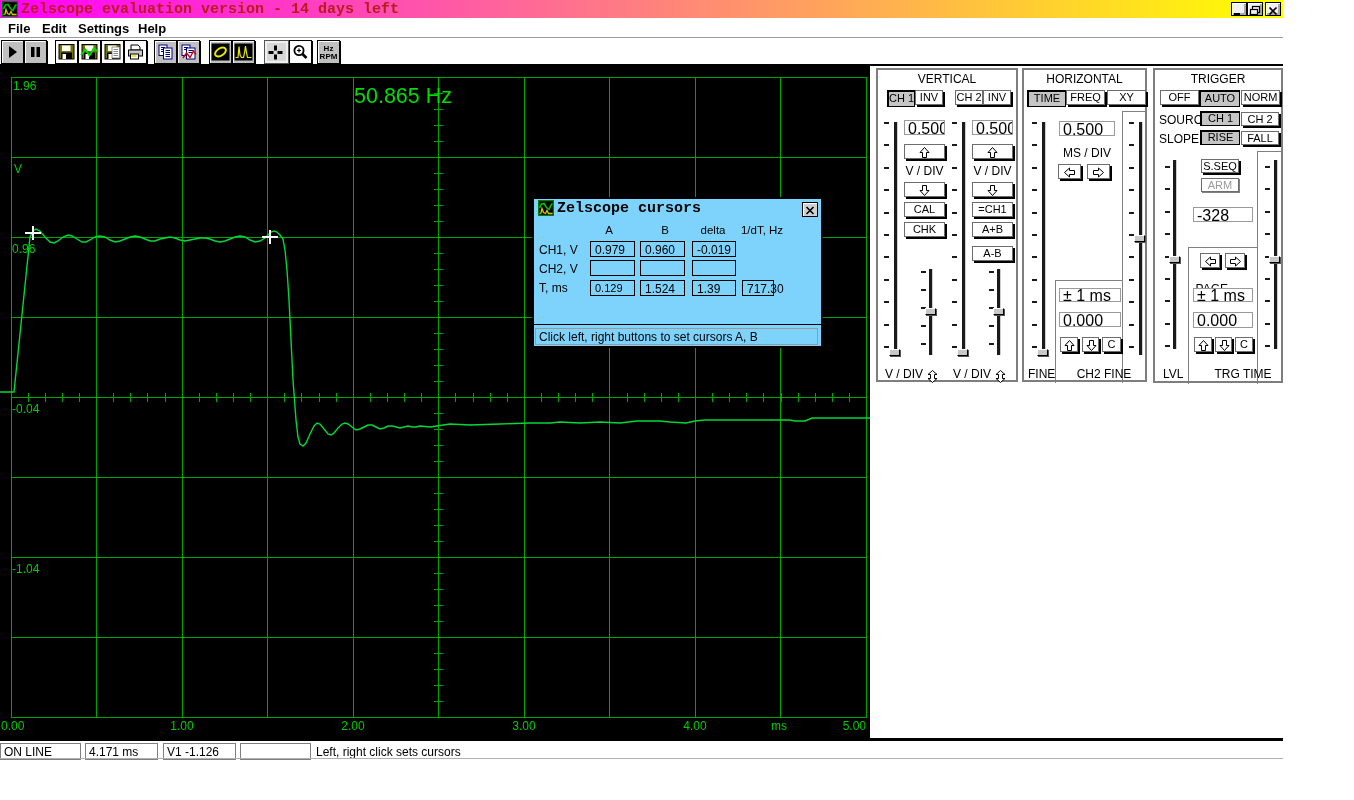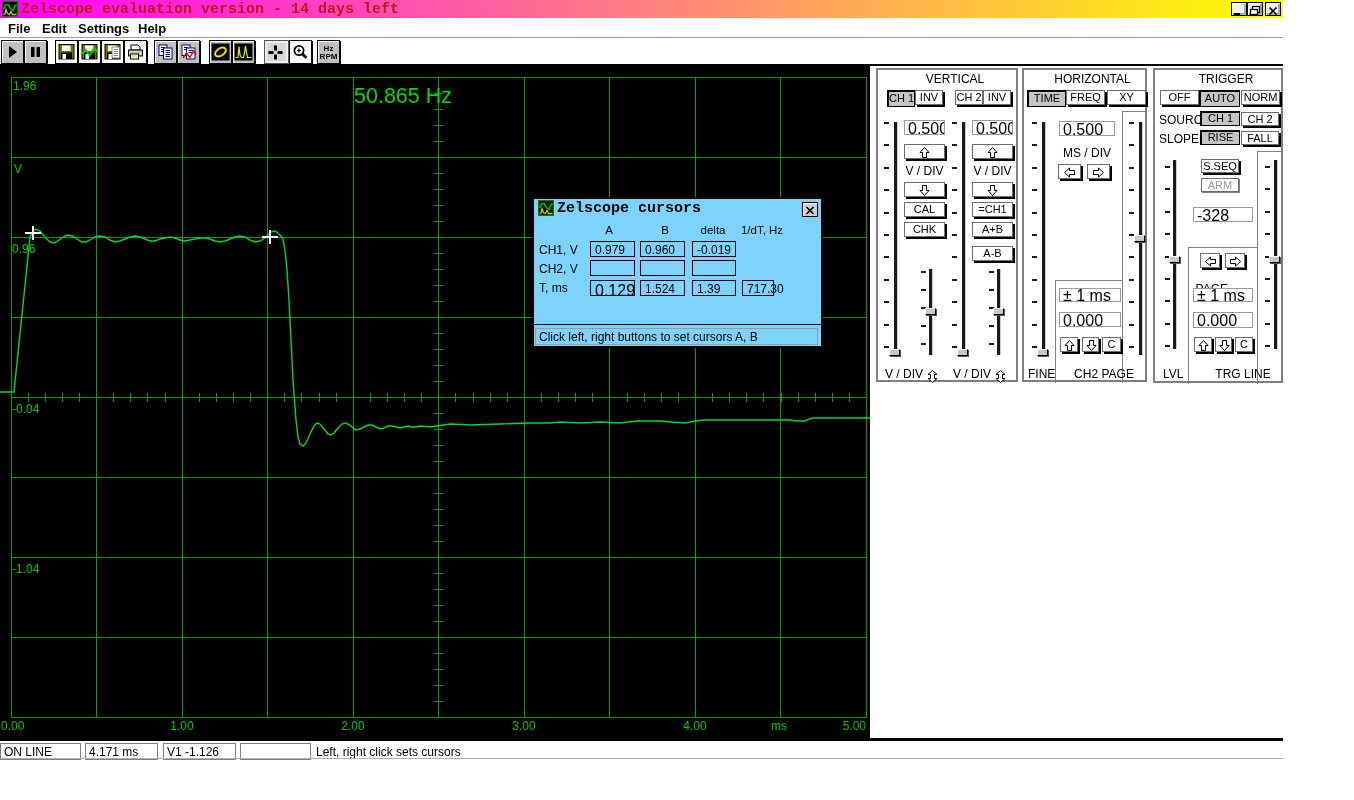--- a/index.html
+++ b/index.html
@@ -16,21 +16,21 @@
 
 #toolbar{left:0;top:38px;width:1283px;height:24px;background:#fff;}
 .tb{position:absolute;top:2px;height:22px;width:21px;background:#c0c0c0;border:1px solid #000;box-shadow:1px 1px 0 #000,inset 1px 1px 0 #fff;}
 .tb svg{position:absolute;left:1px;top:2px;}
 #blackstrip{left:0;top:64px;width:1283px;height:3px;background:#000;}
 
 .sbox{top:743px;height:17px;background:#fff;border:1px solid #808080;box-sizing:border-box;font-size:12px;color:#000;padding:1px 0 0 3px;white-space:nowrap;overflow:hidden;}
 #winbottom{left:0;top:758px;width:1283px;height:1px;background:#b0b0b0;}
 
 .panel{border:2px solid #7e7e7e;background:#fff;box-sizing:border-box;}
-.ptitle{position:absolute;font-size:12px;color:#000;width:100%;text-align:center;top:2px;padding-left:8px;}
+.ptitle{position:absolute;font-size:12px;color:#000;width:100%;text-align:center;top:2px;}
 .lbl{position:absolute;font-size:12px;color:#000;white-space:nowrap;}
 .btn{position:absolute;background:#fff;border:1px solid #6d6d6d;box-shadow:2px 2px 0 #000;box-sizing:border-box;font-size:11px;color:#000;text-align:center;overflow:hidden;white-space:nowrap;}
 .btn.pr{background:#c5c5c5;border:2px solid #000;border-right-width:1px;border-bottom-width:1px;box-shadow:none;}
 .btn.dis{color:#9a9a9a;box-shadow:1px 1px 0 #808080;}
 .fld{position:absolute;background:#fff;border:1px solid #9a9a9a;box-sizing:border-box;font-size:16px;color:#000;padding-left:3px;overflow:hidden;white-space:nowrap;}
 .groove{position:absolute;width:3px;background:#1a1a1a;box-shadow:1px 0 0 #cfcfcf;}
 .ticks{position:absolute;width:5px;}
 .thumb{position:absolute;width:11px;height:7px;background:#c8c8c8;border:1px solid #000;border-top-color:#fff;border-left-color:#fff;box-sizing:border-box;box-shadow:1px 1px 0 #555;}
 </style>
 </head>
@@ -251,21 +251,21 @@
       <div class="fld" style="left:35px;top:218px;width:62px;height:14px;line-height:14px;">± 1 ms</div>
       <div class="fld" style="left:35px;top:242px;width:62px;height:15px;line-height:15px;">0.000</div>
       <div class="btn " style="left:36px;top:267px;width:18px;height:15px;line-height:13px;"><svg width="12" height="12" viewBox="0 0 12 12" style="vertical-align:middle;">
           <path d="M6.5 1.5 L11 6.5 H8.5 V11.5 H4.5 V6.5 H2 Z" fill="#fff" stroke="#000" stroke-width="1"></path>
         </svg></div>
       <div class="btn " style="left:58px;top:267px;width:17px;height:15px;line-height:13px;"><svg width="12" height="12" viewBox="0 0 12 12" style="vertical-align:middle;">
           <path d="M6.5 11.5 L11 6.5 H8.5 V1.5 H4.5 V6.5 H2 Z" fill="#fff" stroke="#000" stroke-width="1"></path>
         </svg></div>
       <div class="btn " style="left:78px;top:267px;width:19px;height:15px;line-height:13px;">C</div>
       <div class="lbl" style="left:4px;top:297px;">FINE</div>
-      <div class="lbl" style="left:40px;top:297px;width:80px;text-align:center;">CH2 PAGE</div>
+      <div class="lbl" style="left:40px;top:297px;width:80px;text-align:center;">CH2 FINE</div>
     </div>
   <div id="ptrig" class="abs panel" style="left:1153px;top:68px;width:130px;height:315px;">
       <div class="ptitle">TRIGGER</div>
       <div class="btn " style="left:5px;top:20px;width:39px;height:15px;line-height:13px;">OFF</div>
       <div class="btn pr" style="left:44px;top:20px;width:41px;height:17px;line-height:12px;">AUTO</div>
       <div class="btn " style="left:86px;top:20px;width:39px;height:15px;line-height:13px;">NORM</div>
       <div class="lbl" style="left:4px;top:43px;">SOURCE</div>
       <div class="btn pr" style="left:45px;top:41px;width:40px;height:15px;line-height:10px;">CH 1</div>
       <div class="btn " style="left:86px;top:42px;width:38px;height:14px;line-height:12px;">CH 2</div>
       <div class="lbl" style="left:4px;top:62px;">SLOPE</div>
@@ -292,21 +292,21 @@
       <div class="fld" style="left:38px;top:218px;width:60px;height:14px;line-height:14px;">± 1 ms</div>
       <div class="fld" style="left:38px;top:242px;width:60px;height:16px;line-height:16px;">0.000</div>
       <div class="btn " style="left:39px;top:267px;width:18px;height:15px;line-height:13px;"><svg width="12" height="12" viewBox="0 0 12 12" style="vertical-align:middle;">
           <path d="M6.5 1.5 L11 6.5 H8.5 V11.5 H4.5 V6.5 H2 Z" fill="#fff" stroke="#000" stroke-width="1"></path>
         </svg></div>
       <div class="btn " style="left:60px;top:267px;width:17px;height:15px;line-height:13px;"><svg width="12" height="12" viewBox="0 0 12 12" style="vertical-align:middle;">
           <path d="M6.5 11.5 L11 6.5 H8.5 V1.5 H4.5 V6.5 H2 Z" fill="#fff" stroke="#000" stroke-width="1"></path>
         </svg></div>
       <div class="btn " style="left:80px;top:267px;width:18px;height:15px;line-height:13px;">C</div>
       <div class="lbl" style="left:8px;top:297px;">LVL</div>
-      <div class="lbl" style="left:50px;top:297px;width:76px;text-align:center;">TRG LINE</div>
+      <div class="lbl" style="left:50px;top:297px;width:76px;text-align:center;">TRG TIME</div>
     </div>
   <div id="dialog" class="abs" style="left:532px;top:197px;width:291px;height:151px;background:#7dd3fc;border:2px solid #000;box-sizing:border-box;">
       <div class="abs" style="left:4px;top:1px;"><svg width="16" height="16" viewBox="0 0 16 16">
           <rect x="0" y="0" width="16" height="16" fill="#000"></rect>
           <rect x="0.5" y="0.5" width="15" height="15" fill="none" stroke="#007e00" stroke-width="1.5"></rect>
           <polyline points="1.5,8 3.5,4 6,3.5 8.5,7.5 11,9.5 13,5 14.5,3.5" fill="none" stroke="#00c000" stroke-width="1.6"></polyline>
           <polyline points="1.5,13.5 3,13 4,8.5 5.5,12.5 7.5,13.5 9,10.5 10.5,13.5 14.5,13.5" fill="none" stroke="#d8c800" stroke-width="1.3"></polyline>
         </svg></div>
       <div class="abs" style="left:23px;top:1px;font-family:'Liberation Mono',monospace;font-weight:bold;font-size:15px;color:#000;white-space:pre;">Zelscope cursors</div>
       <div class="abs" style="left:268px;top:3px;width:16px;height:15px;background:#d0d0d0;border:1px solid #000;box-sizing:border-box;box-shadow:inset 1px 1px 0 #fff;"><svg width="14" height="13">
@@ -318,21 +318,21 @@
       <div class="lbl" style="left:188px;top:25px;width:80px;text-align:center;font-size:11.5px;">1/dT, Hz</div>
       <div class="lbl" style="left:5px;top:44px;">CH1, V</div>
       <div class="lbl" style="left:5px;top:63px;">CH2, V</div>
       <div class="lbl" style="left:5px;top:82px;">T, ms</div>
       <div class="abs" style="left:56px;top:42px;width:45px;height:16px;border:1px solid #000;box-sizing:border-box;font-size:12px;padding:1px 0 0 4px;">0.979</div>
       <div class="abs" style="left:106px;top:42px;width:45px;height:16px;border:1px solid #000;box-sizing:border-box;font-size:12px;padding:1px 0 0 4px;">0.960</div>
       <div class="abs" style="left:158px;top:42px;width:44px;height:16px;border:1px solid #000;box-sizing:border-box;font-size:12px;padding:1px 0 0 4px;">-0.019</div>
       <div class="abs" style="left:56px;top:61px;width:45px;height:16px;border:1px solid #000;box-sizing:border-box;font-size:12px;padding:1px 0 0 4px;"></div>
       <div class="abs" style="left:106px;top:61px;width:45px;height:16px;border:1px solid #000;box-sizing:border-box;font-size:12px;padding:1px 0 0 4px;"></div>
       <div class="abs" style="left:158px;top:61px;width:44px;height:16px;border:1px solid #000;box-sizing:border-box;font-size:12px;padding:1px 0 0 4px;"></div>
-      <div class="abs" style="left:56px;top:81px;width:45px;height:16px;border:1px solid #000;box-sizing:border-box;font-size:16px;padding:1px 0 0 4px;">0.129</div>
+      <div class="abs" style="left:56px;top:81px;width:45px;height:16px;border:1px solid #000;box-sizing:border-box;font-size:11px;padding:1px 0 0 4px;">0.129</div>
       <div class="abs" style="left:106px;top:81px;width:45px;height:16px;border:1px solid #000;box-sizing:border-box;font-size:12px;padding:1px 0 0 4px;">1.524</div>
       <div class="abs" style="left:158px;top:81px;width:44px;height:16px;border:1px solid #000;box-sizing:border-box;font-size:12px;padding:1px 0 0 4px;">1.39</div>
       <div class="abs" style="left:208px;top:81px;width:32px;height:16px;border:1px solid #000;box-sizing:border-box;font-size:12px;padding:1px 0 0 4px;">717.30</div>
       <div class="abs" style="left:0px;top:125px;width:287px;height:1px;background:#000;"></div>
       <div class="abs" style="left:1px;top:129px;width:283px;height:17px;border:1px solid #9a9a9a;box-sizing:border-box;font-size:12px;padding:1px 0 0 3px;">Click left, right buttons to set cursors A, B</div>
     </div>
   <div class="abs sbox" style="left:0px;width:81px;">ON LINE</div>
   <div class="abs sbox" style="left:85px;width:73px;">4.171 ms</div>
   <div class="abs sbox" style="left:163px;width:73px;">V1 -1.126</div>
   <div class="abs sbox" style="left:240px;width:71px;"></div>

